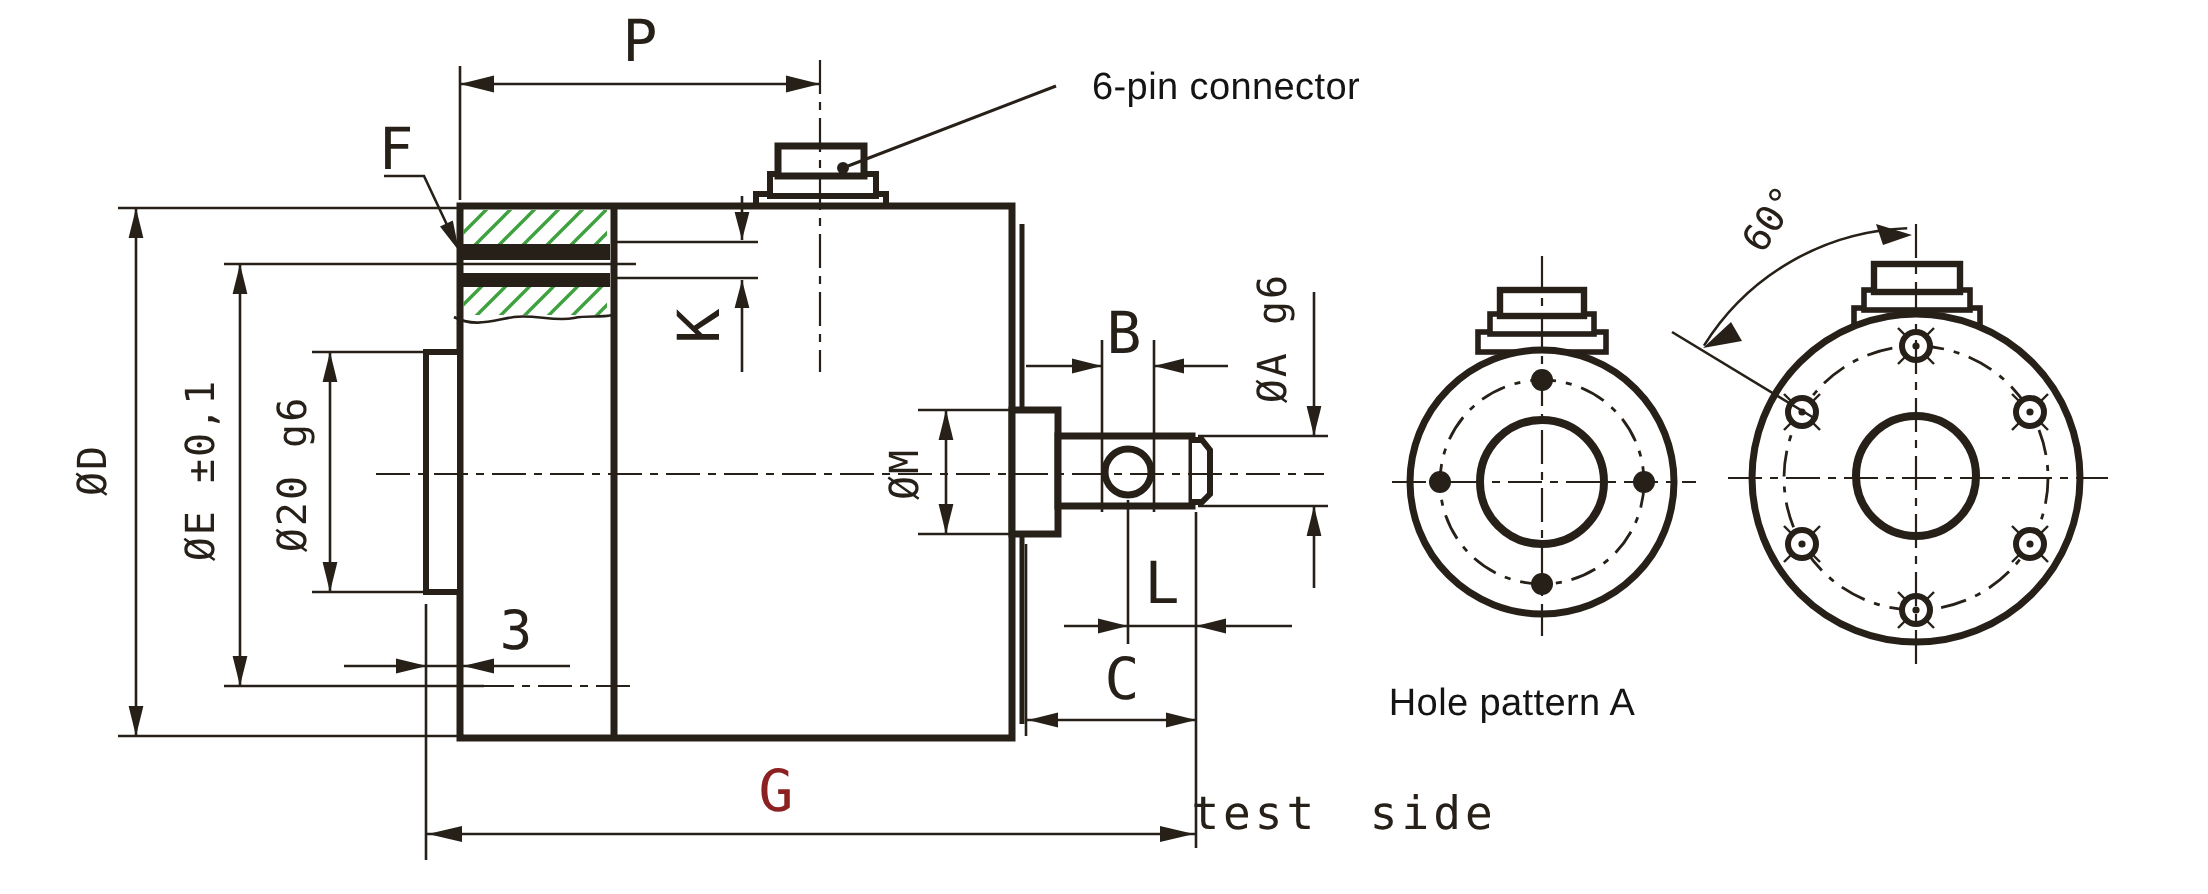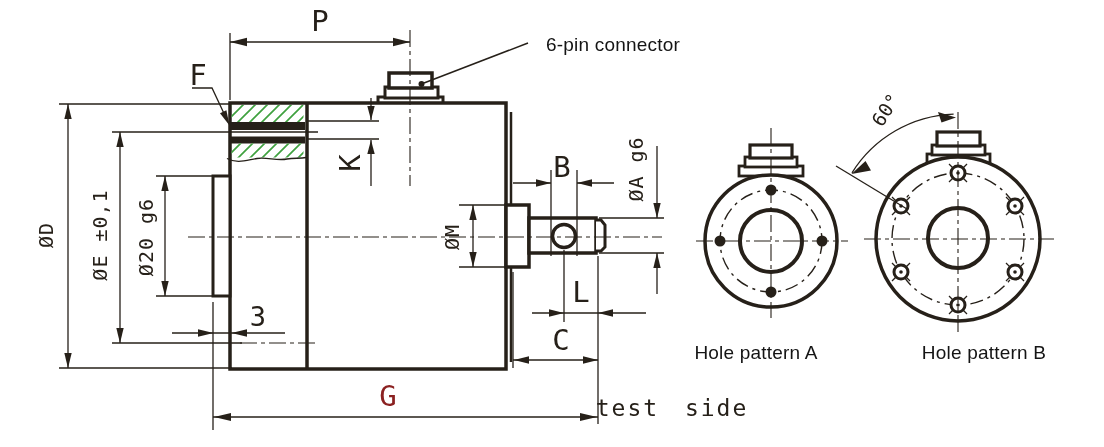--- a/index.html
+++ b/index.html
@@ -236,15 +236,14 @@
   <div class="lbl dia rot" style="left:100px;top:235px;">ØE ±0,1</div>
   <div class="lbl dia rot" style="left:146px;top:237px;">Ø20 g6</div>
   <div class="lbl small" style="left:258px;top:316px;">3</div>
   <div class="lbl letter" style="left:581px;top:292px;">L</div>
   <div class="lbl letter" style="left:561px;top:340px;">C</div>
   <div class="lbl gdim" style="left:388px;top:396px;">G</div>
   <div class="lbl deg rot60" style="left:886px;top:110px;">60°</div>
   <div class="lbl cadtext" style="left:672px;top:408px;">test side</div>
   <div class="lbl sans" style="left:613px;top:44px;">6-pin connector</div>
   <div class="lbl sans" style="left:756px;top:352px;">Hole pattern A</div>
-  <div class="lbl sans" style="left:984px;top:352px;">Hole pattern B</div>
 
 </div>
 
 </body></html>

